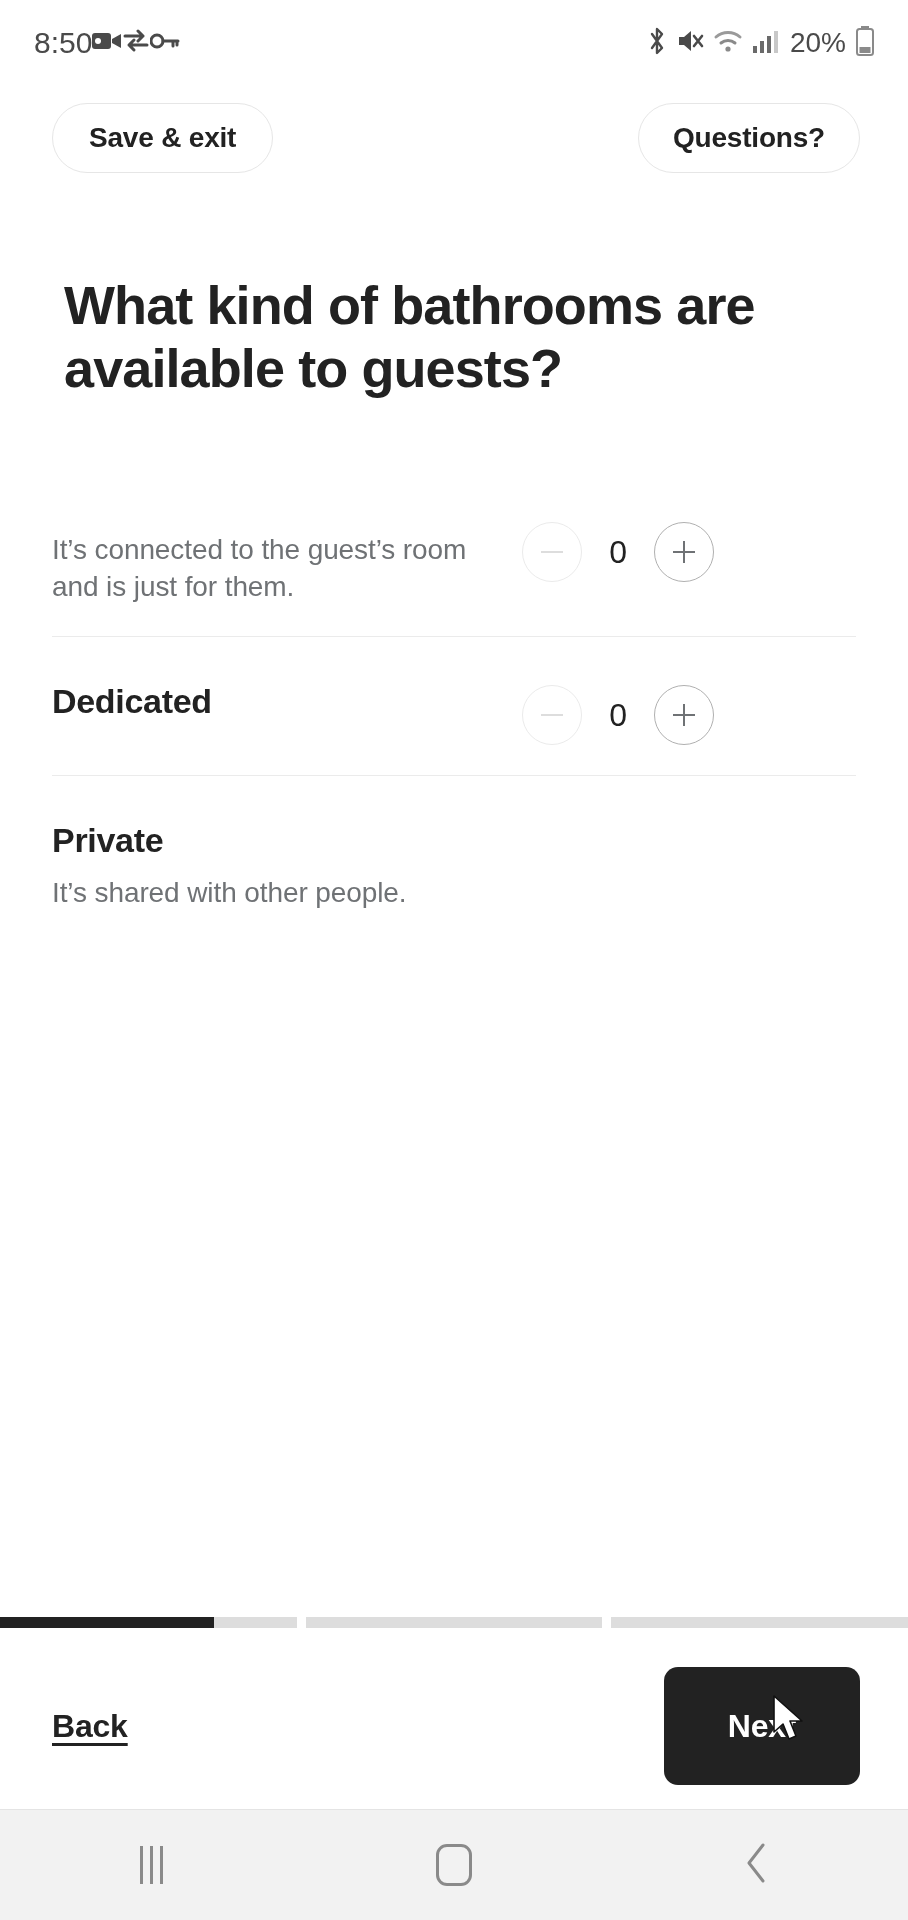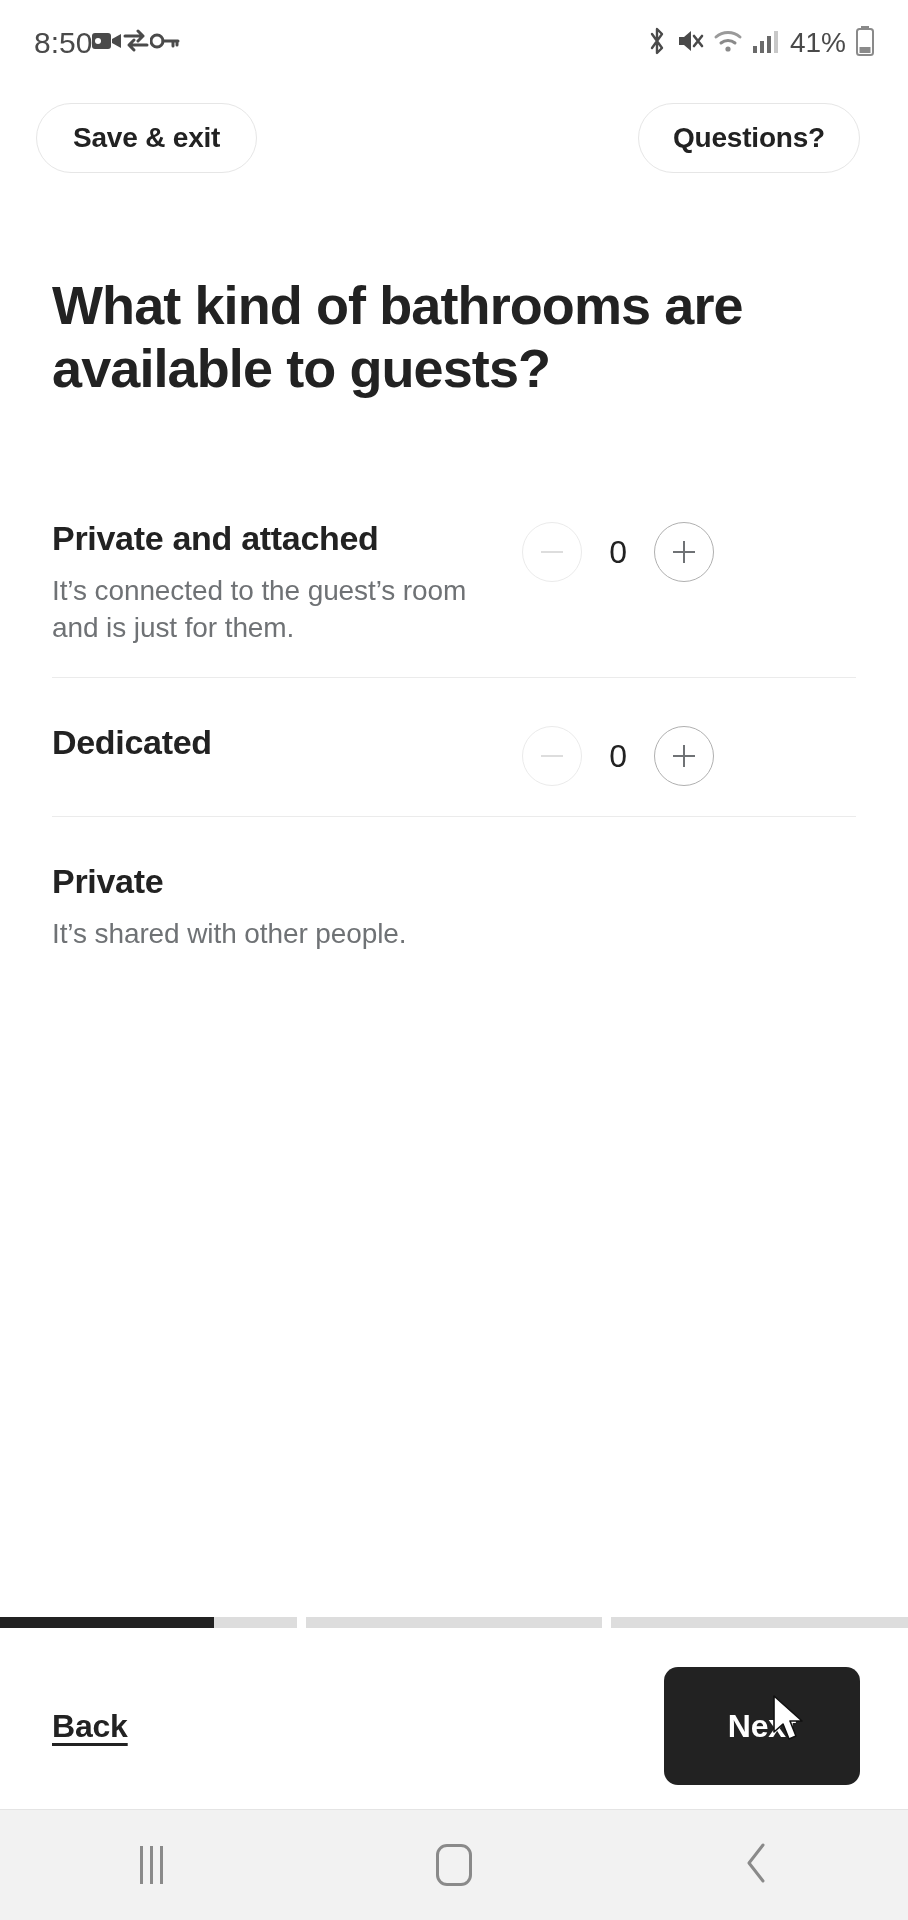--- a/index.html
+++ b/index.html
@@ -52,21 +52,21 @@
     margin-left: 3px;
     margin-right: 1px;
   }
 
   
   .topbar {
     flex: 0 0 104px;
     display: flex;
     align-items: center;
     justify-content: space-between;
-    padding: 0 48px 0 36px;
+    padding: 0 48px 0 52px;
   }
   .pill {
     border: 1.5px solid #e6e6e6;
     background: #ffffff;
     border-radius: 40px;
     font-size: 28px;
     font-weight: 600;
     color: #222222;
     font-family: "Liberation Sans", sans-serif;
     cursor: pointer;
@@ -82,20 +82,21 @@
     overflow: hidden;
   }
   .page-title {
     margin-top: 84px;
     font-size: 54px;
     line-height: 1.17;
     font-weight: 700;
     letter-spacing: -0.9px;
     color: #222222;
     max-width: 740px;
+    margin-left: 12px;
   }
 
   .options { margin-top: 92px; }
 
   .opt-row {
     display: flex;
     align-items: flex-start;
     padding: 26px 0 30px 0;
   }
   .opt-row + .opt-row { border-top: 1.5px solid #ebebeb; padding-top: 44px; }
@@ -295,21 +296,21 @@
           </svg>
       </span>
       <span class="sb-icon">
         <svg width="26" height="26" viewBox="0 0 26 26">
             <rect x="1" y="18" width="4" height="7" fill="#6a6a6a"></rect>
             <rect x="8" y="13" width="4" height="12" fill="#6a6a6a"></rect>
             <rect x="15" y="8" width="4" height="17" fill="#6a6a6a"></rect>
             <rect x="22" y="3" width="4" height="22" fill="#c8c8c8"></rect>
           </svg>
       </span>
-      <span class="sb-pct">41%</span>
+      <span class="sb-pct">20%</span>
       <span class="sb-icon">
         <svg width="18" height="30" viewBox="0 0 18 30">
             <rect x="5" y="0" width="8" height="3" fill="#8a8a8a"></rect>
             <rect x="1" y="3" width="16" height="26" rx="2.5" fill="none" stroke="#8a8a8a" stroke-width="2"></rect>
             <rect x="3.5" y="21" width="11" height="6" fill="#8a8a8a"></rect>
           </svg>
       </span>
     </div>
   </div>
 
@@ -318,21 +319,20 @@
     <button class="pill pill-questions">Questions?</button>
   </div>
 
   <div class="content">
     <h1 class="page-title">What kind of bathrooms are available to guests?</h1>
 
     <div class="options">
 
       <div class="opt-row">
         <div class="opt-text">
-          <div class="opt-name">Private and attached</div>
           <div class="opt-desc">It’s connected to the guest’s room and is just for them.</div>
         </div>
         <div class="stepper">
           <button class="step-btn disabled">
             <span class="bar h"></span>
           </button>
           <span class="step-val">0</span>
           <button class="step-btn">
             <span class="bar h"></span>
             <span class="bar v"></span>

